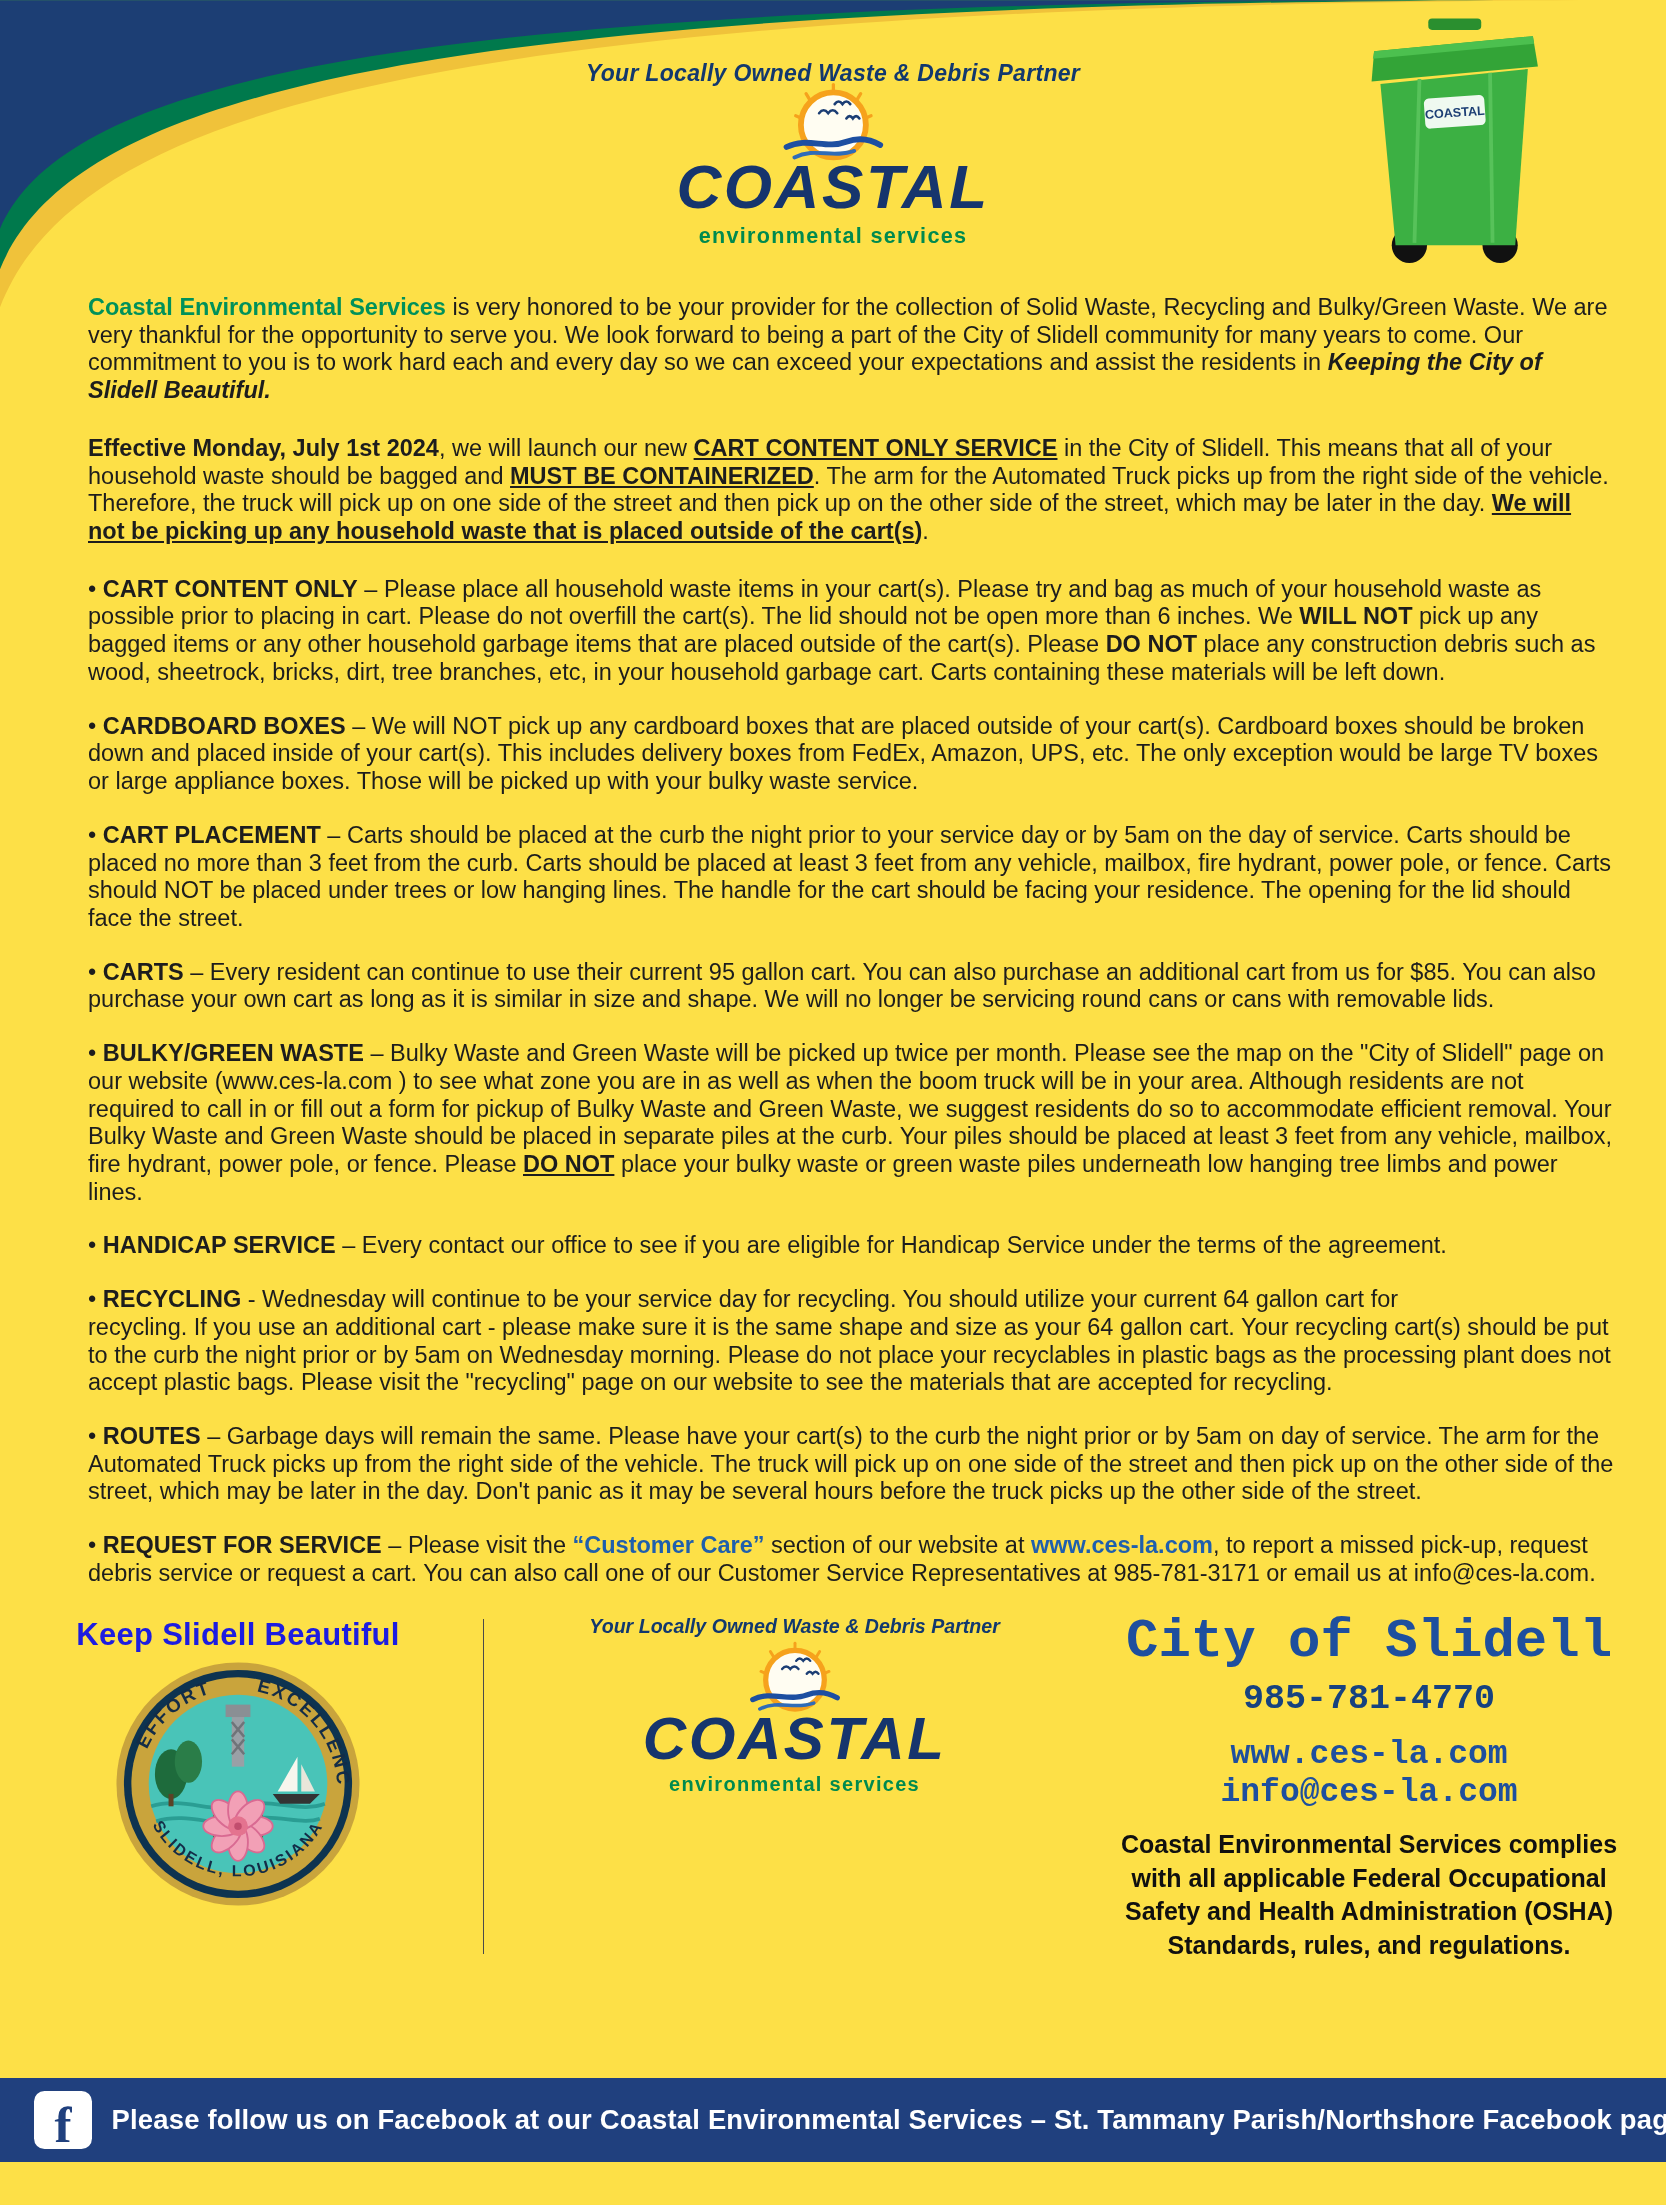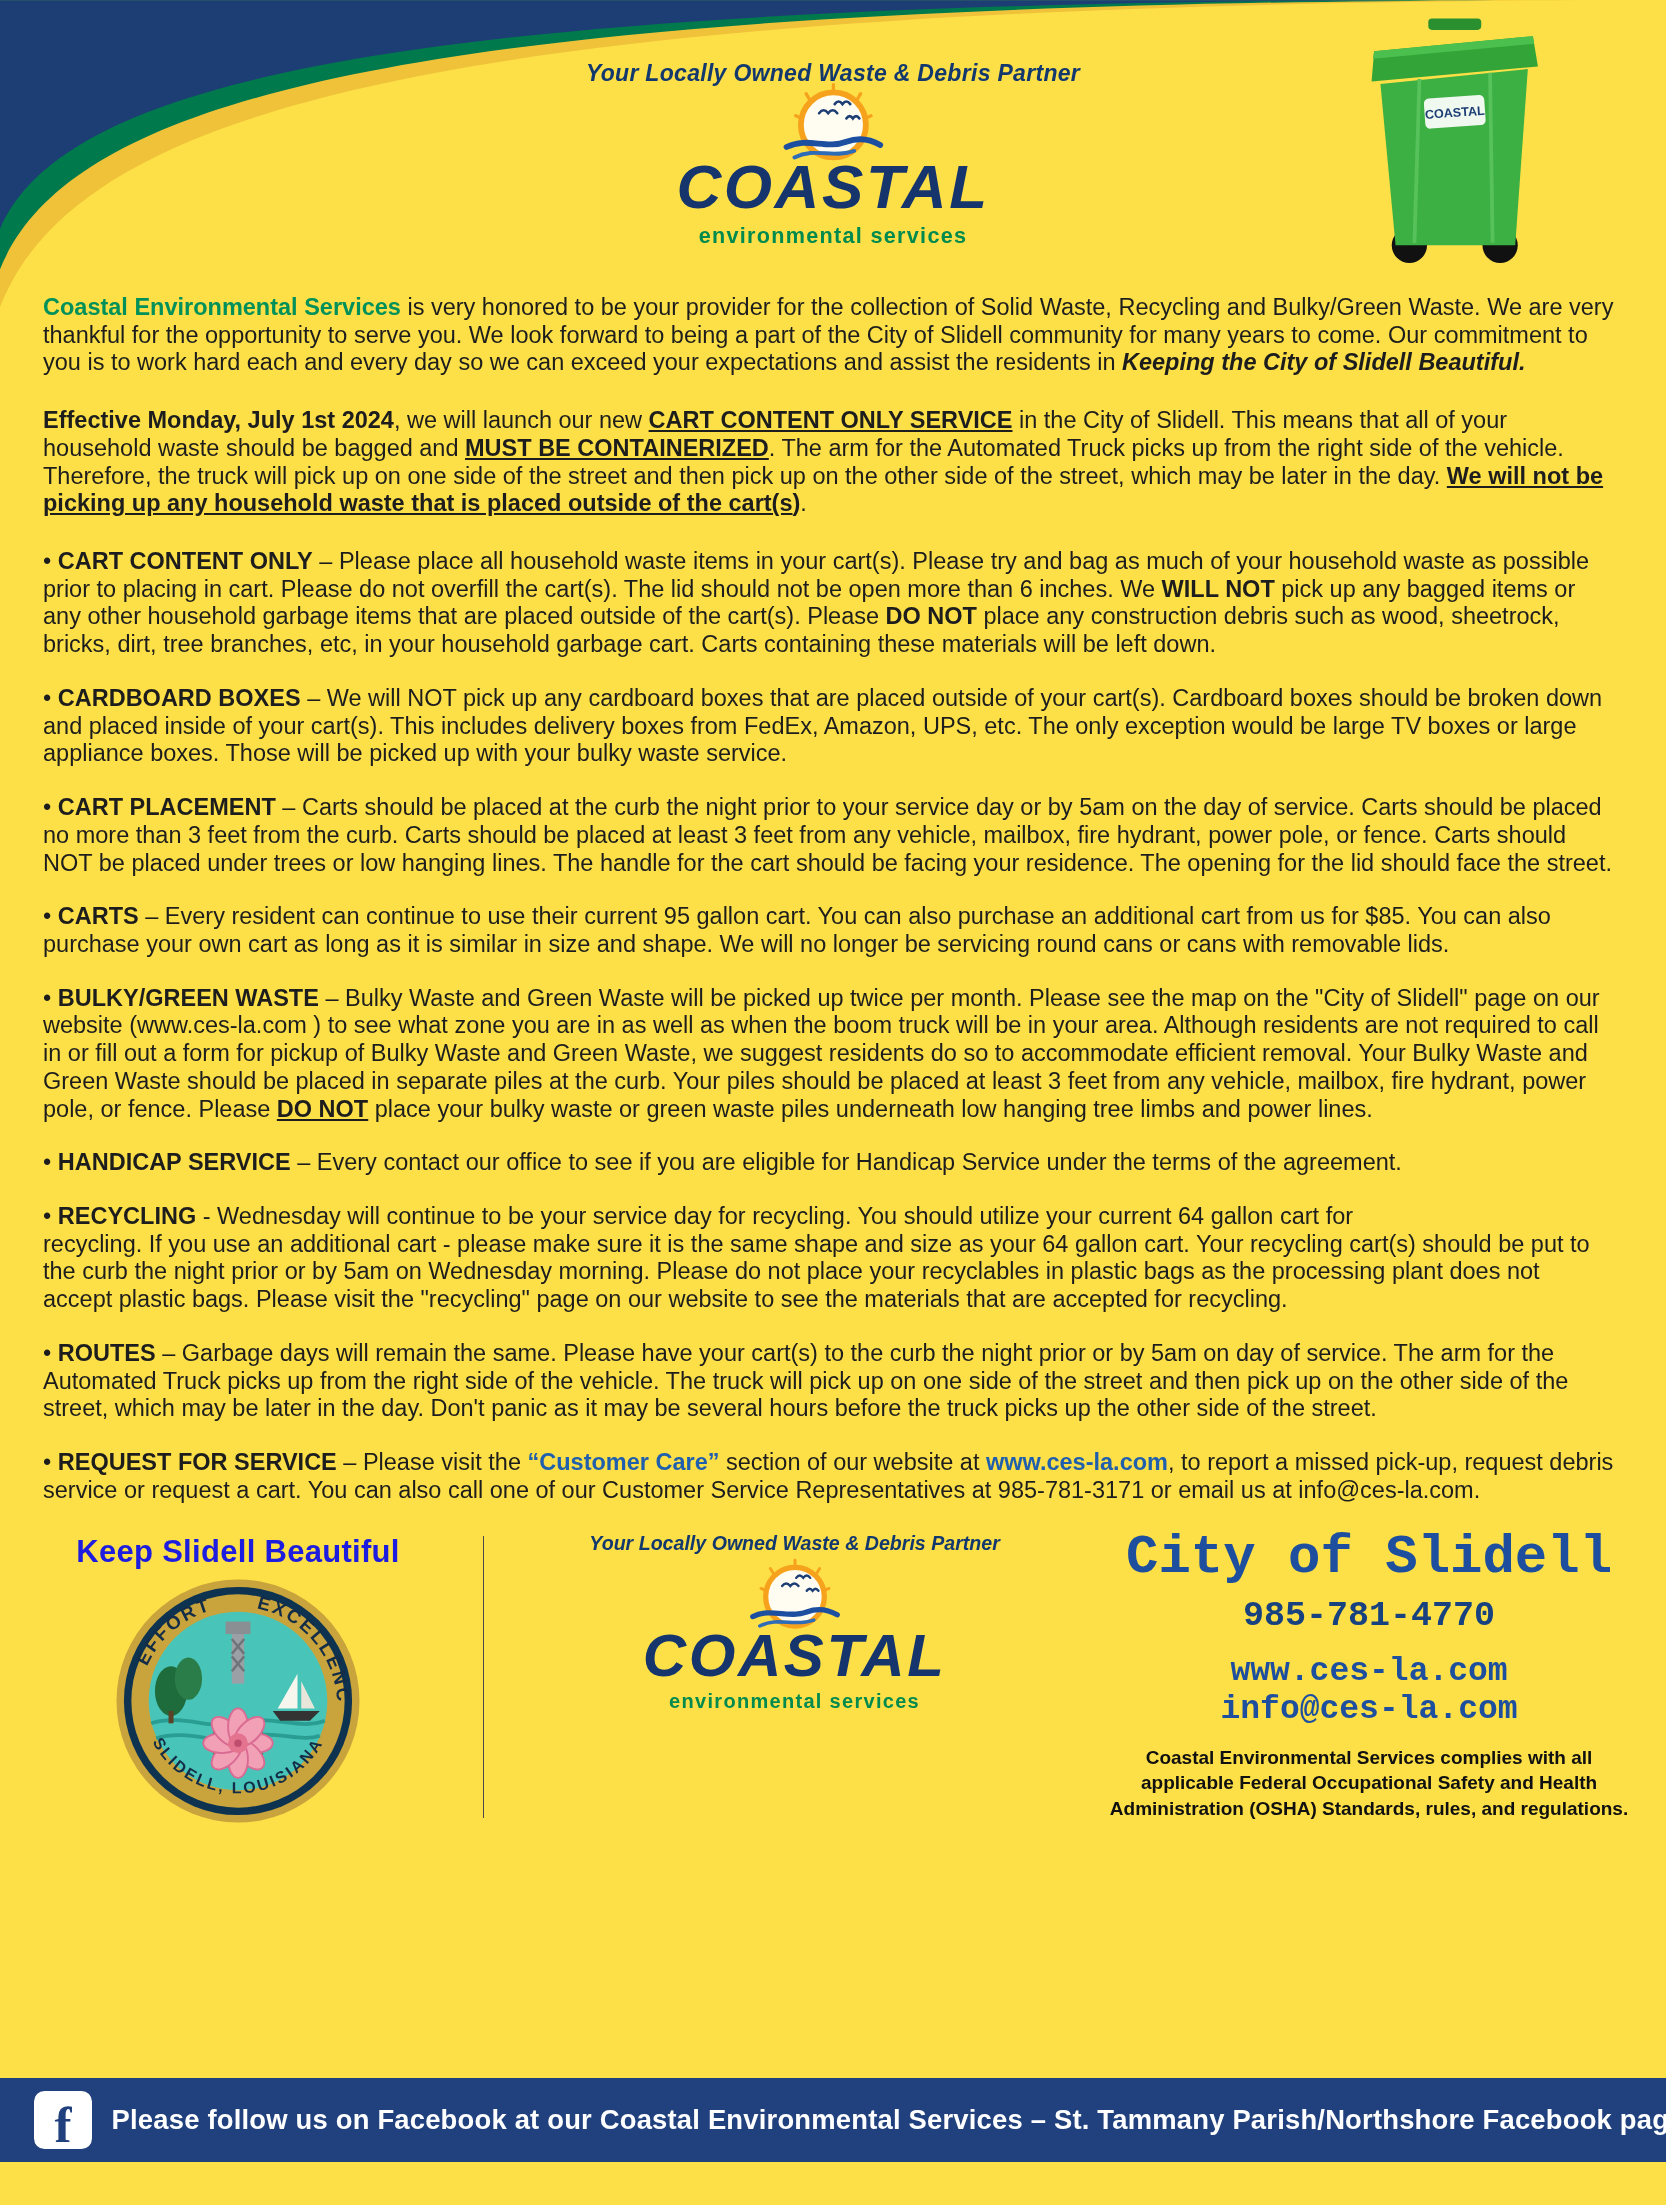--- a/index.html
+++ b/index.html
@@ -20,41 +20,41 @@
   .logo-main { position:absolute; top:82px; left:50%; transform:translateX(-50%); }
   .logo-word {
     font-weight:bold; font-style:italic; color:#16356d; letter-spacing:2.6px; line-height:1;
   }
   .logo-main .logo-word { font-size:62px; margin-top:-17px; }
   .logo-sub { color:#008a4e; font-weight:bold; letter-spacing:1.3px; }
   .logo-main .logo-sub { font-size:21.6px; margin-top:5.2px; }
   .cart-svg { position:absolute; top:11.8px; right:118px; }
 
   
-  .content { padding:0 52px 0 43px; font-size:23.5px; line-height:1.18; color:#1d1d1d; }
+  .content { padding:0 52px 0 88px; font-size:23.5px; line-height:1.18; color:#1d1d1d; }
   .para { margin:0 0 26px 0; }
   .para.lead { margin-bottom:30px; }
 
   
   .bottom { display:flex; align-items:flex-start; margin:15.7px 29px 0 29px;gap:32px; }
   .col-left { width:418px; text-align:center; }
   .keep-slidell { font-size:31px; font-weight:bold; color:#1d1de0; letter-spacing:0.3px; margin-top:3.9px; }
   .seal-wrap { margin-top:6.5px; }
   .v-divider { width:1.3px; background:#4a4a4a; align-self:stretch; margin:5.2px 3.9px 9.1px 3.9px; }
   .col-center { width:549px; text-align:center; padding-top:1.3px; }
   .center-tagline { font-size:19.6px; font-weight:bold; font-style:italic; color:#12386e; }
   .logo-bottom { margin-top:2.6px; }
   .logo-bottom .logo-word { font-size:60px; margin-top:-15.7px; }
   .logo-bottom .logo-sub { font-size:20px; margin-top:3.9px; }
   .col-right { flex:1; text-align:center; padding-top:0; }
   .city-heading { font-family:"Liberation Mono", monospace; font-size:54px; font-weight:bold; color:#1e4f9e; line-height:1.05; }
   .phone { font-family:"Liberation Mono", monospace; font-size:35px; font-weight:bold; color:#17427f; margin-top:9.1px; }
   .url { font-family:"Liberation Mono", monospace; font-size:33px; font-weight:bold; color:#1e4f9e; line-height:1.15; }
   .urls { margin-top:17px; }
-  .compliance { font-size:19px; font-weight:bold; color:#101010; line-height:1.35; max-width:536px; margin:15.7px auto 0 auto; }
+  .compliance { font-size:25px; font-weight:bold; color:#101010; line-height:1.35; max-width:536px; margin:15.7px auto 0 auto; }
 
   
   .footer {
     position:absolute; left:0; right:0; bottom:43px; height:84px; background:#20407e;
     display:flex; align-items:center; gap:19.6px; padding:0 26px 0 34px; overflow:hidden;
   }
   .fb-icon {
     flex:0 0 auto; width:58px; height:58px; background:#ffffff; border-radius:10.5px;
     display:flex; align-items:flex-end; justify-content:center;
     color:#20407e; font-weight:bold; font-size:51px; line-height:0.95;

